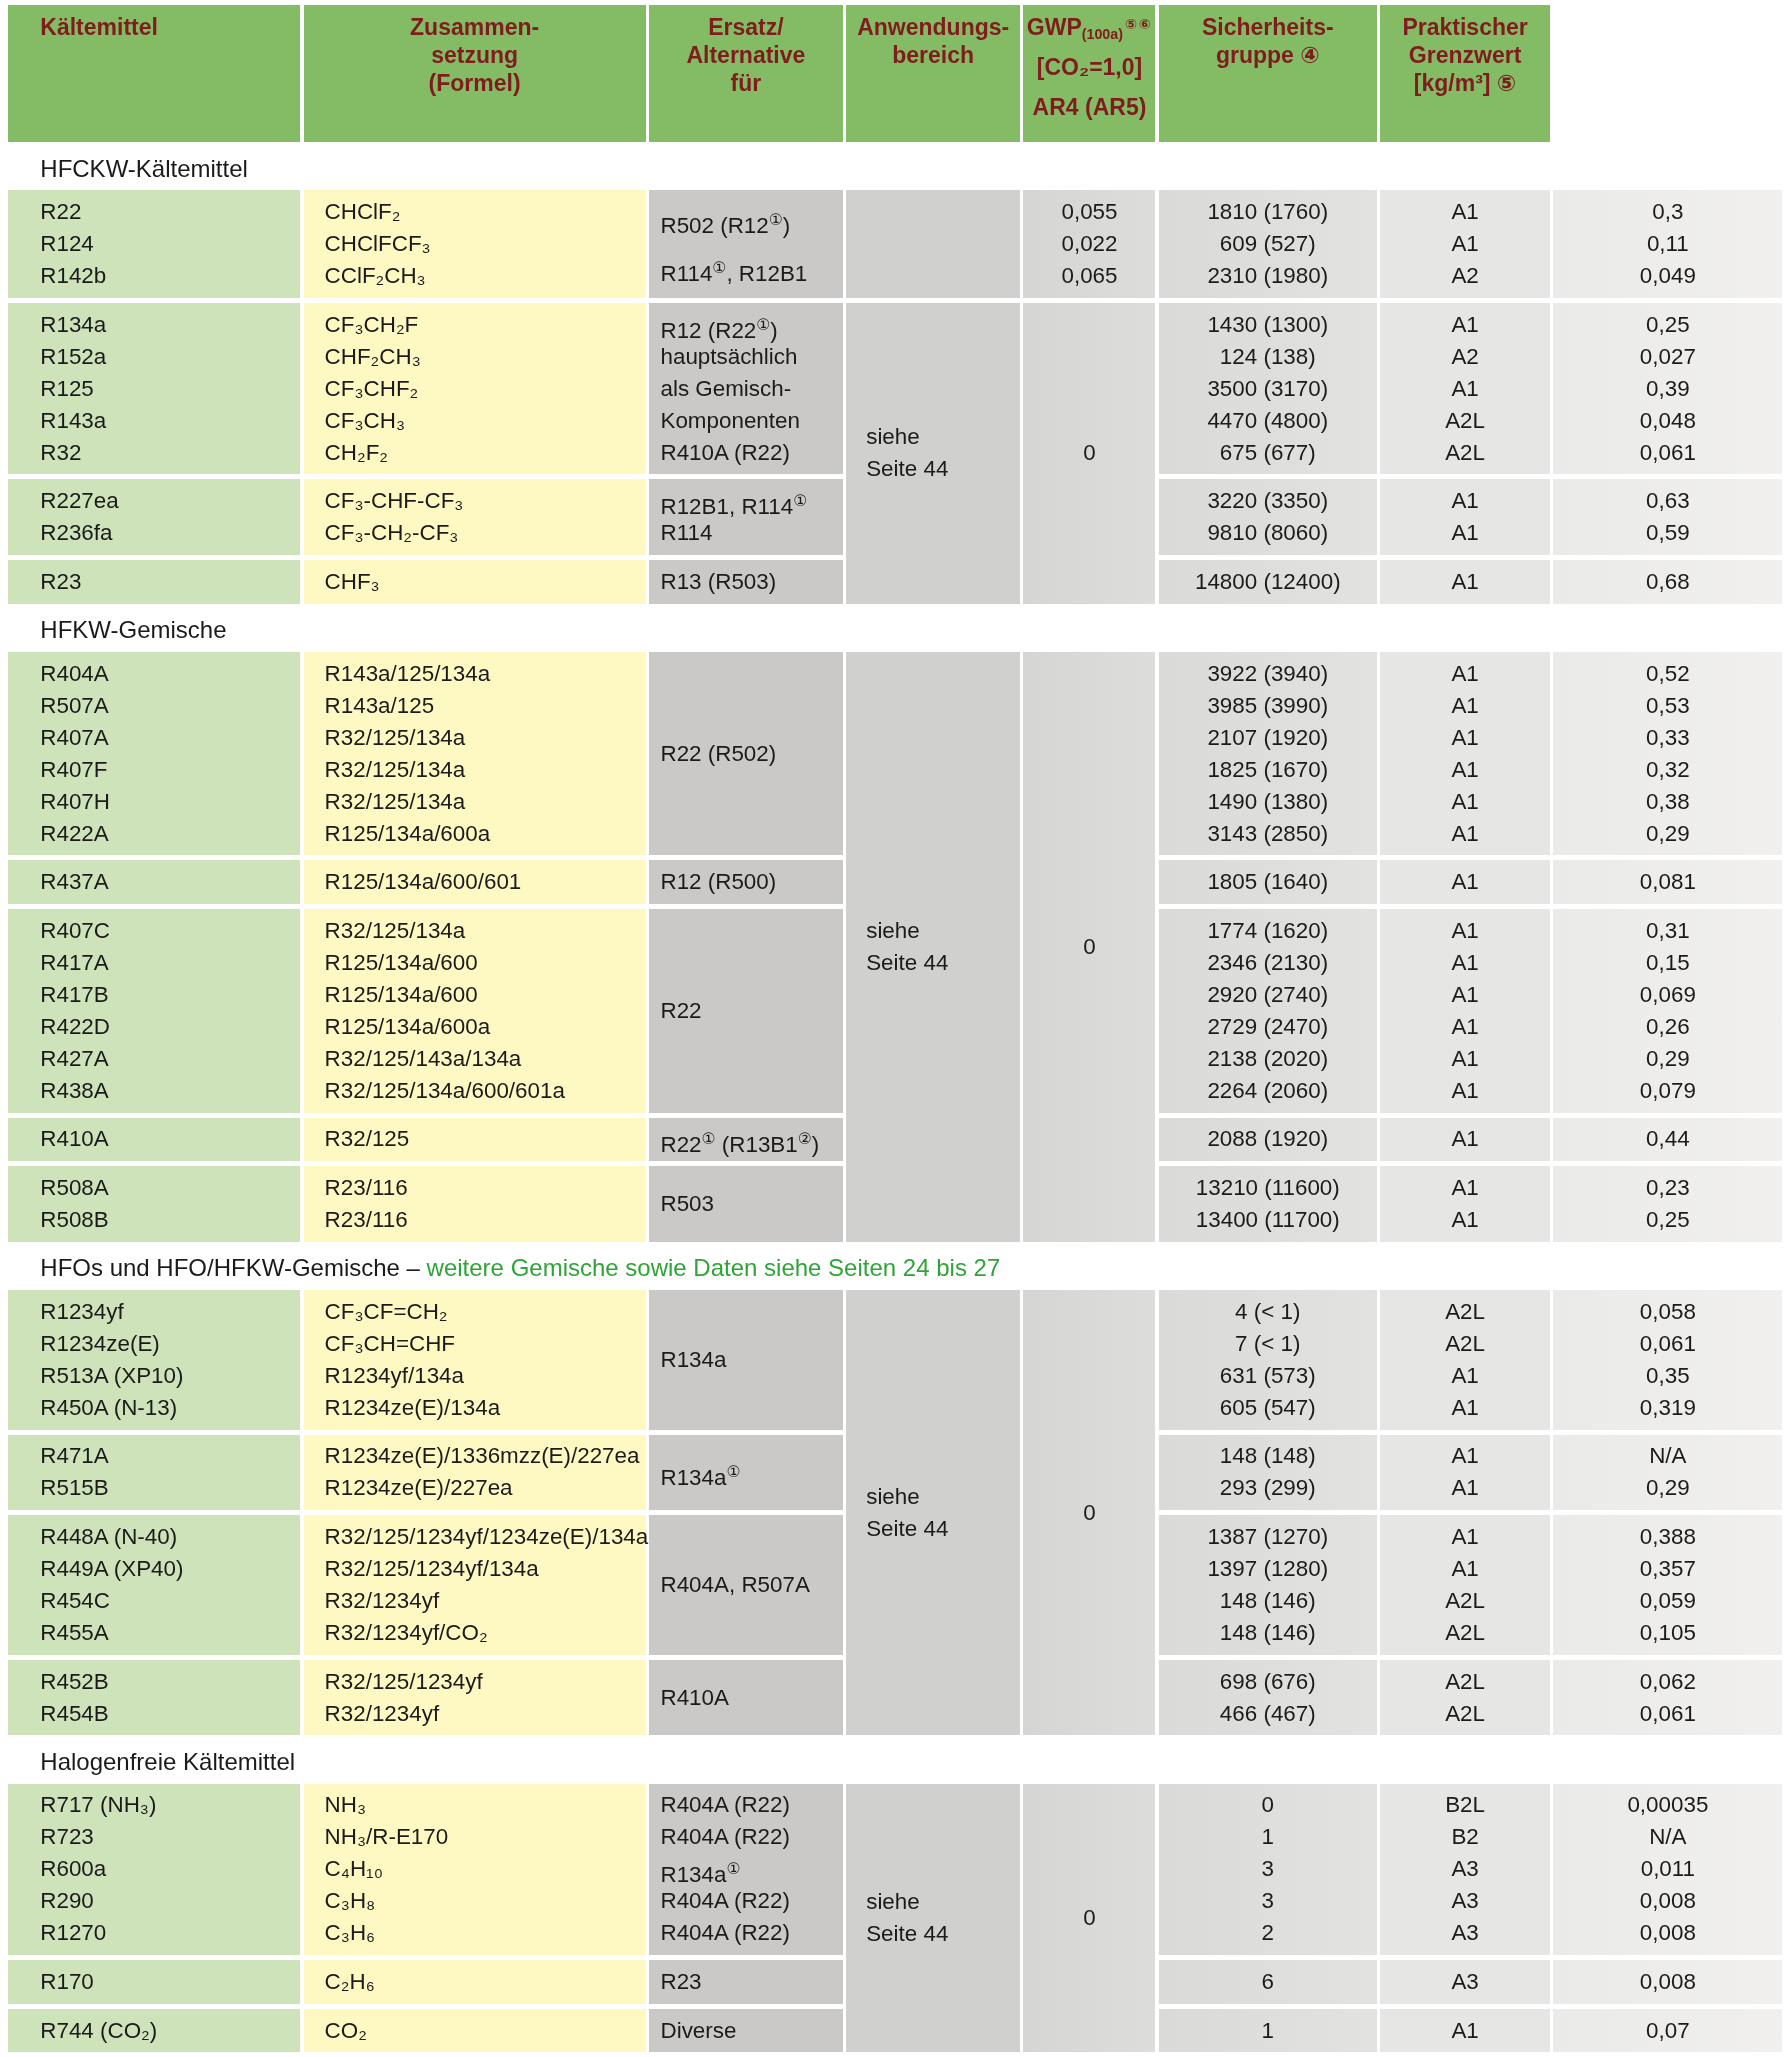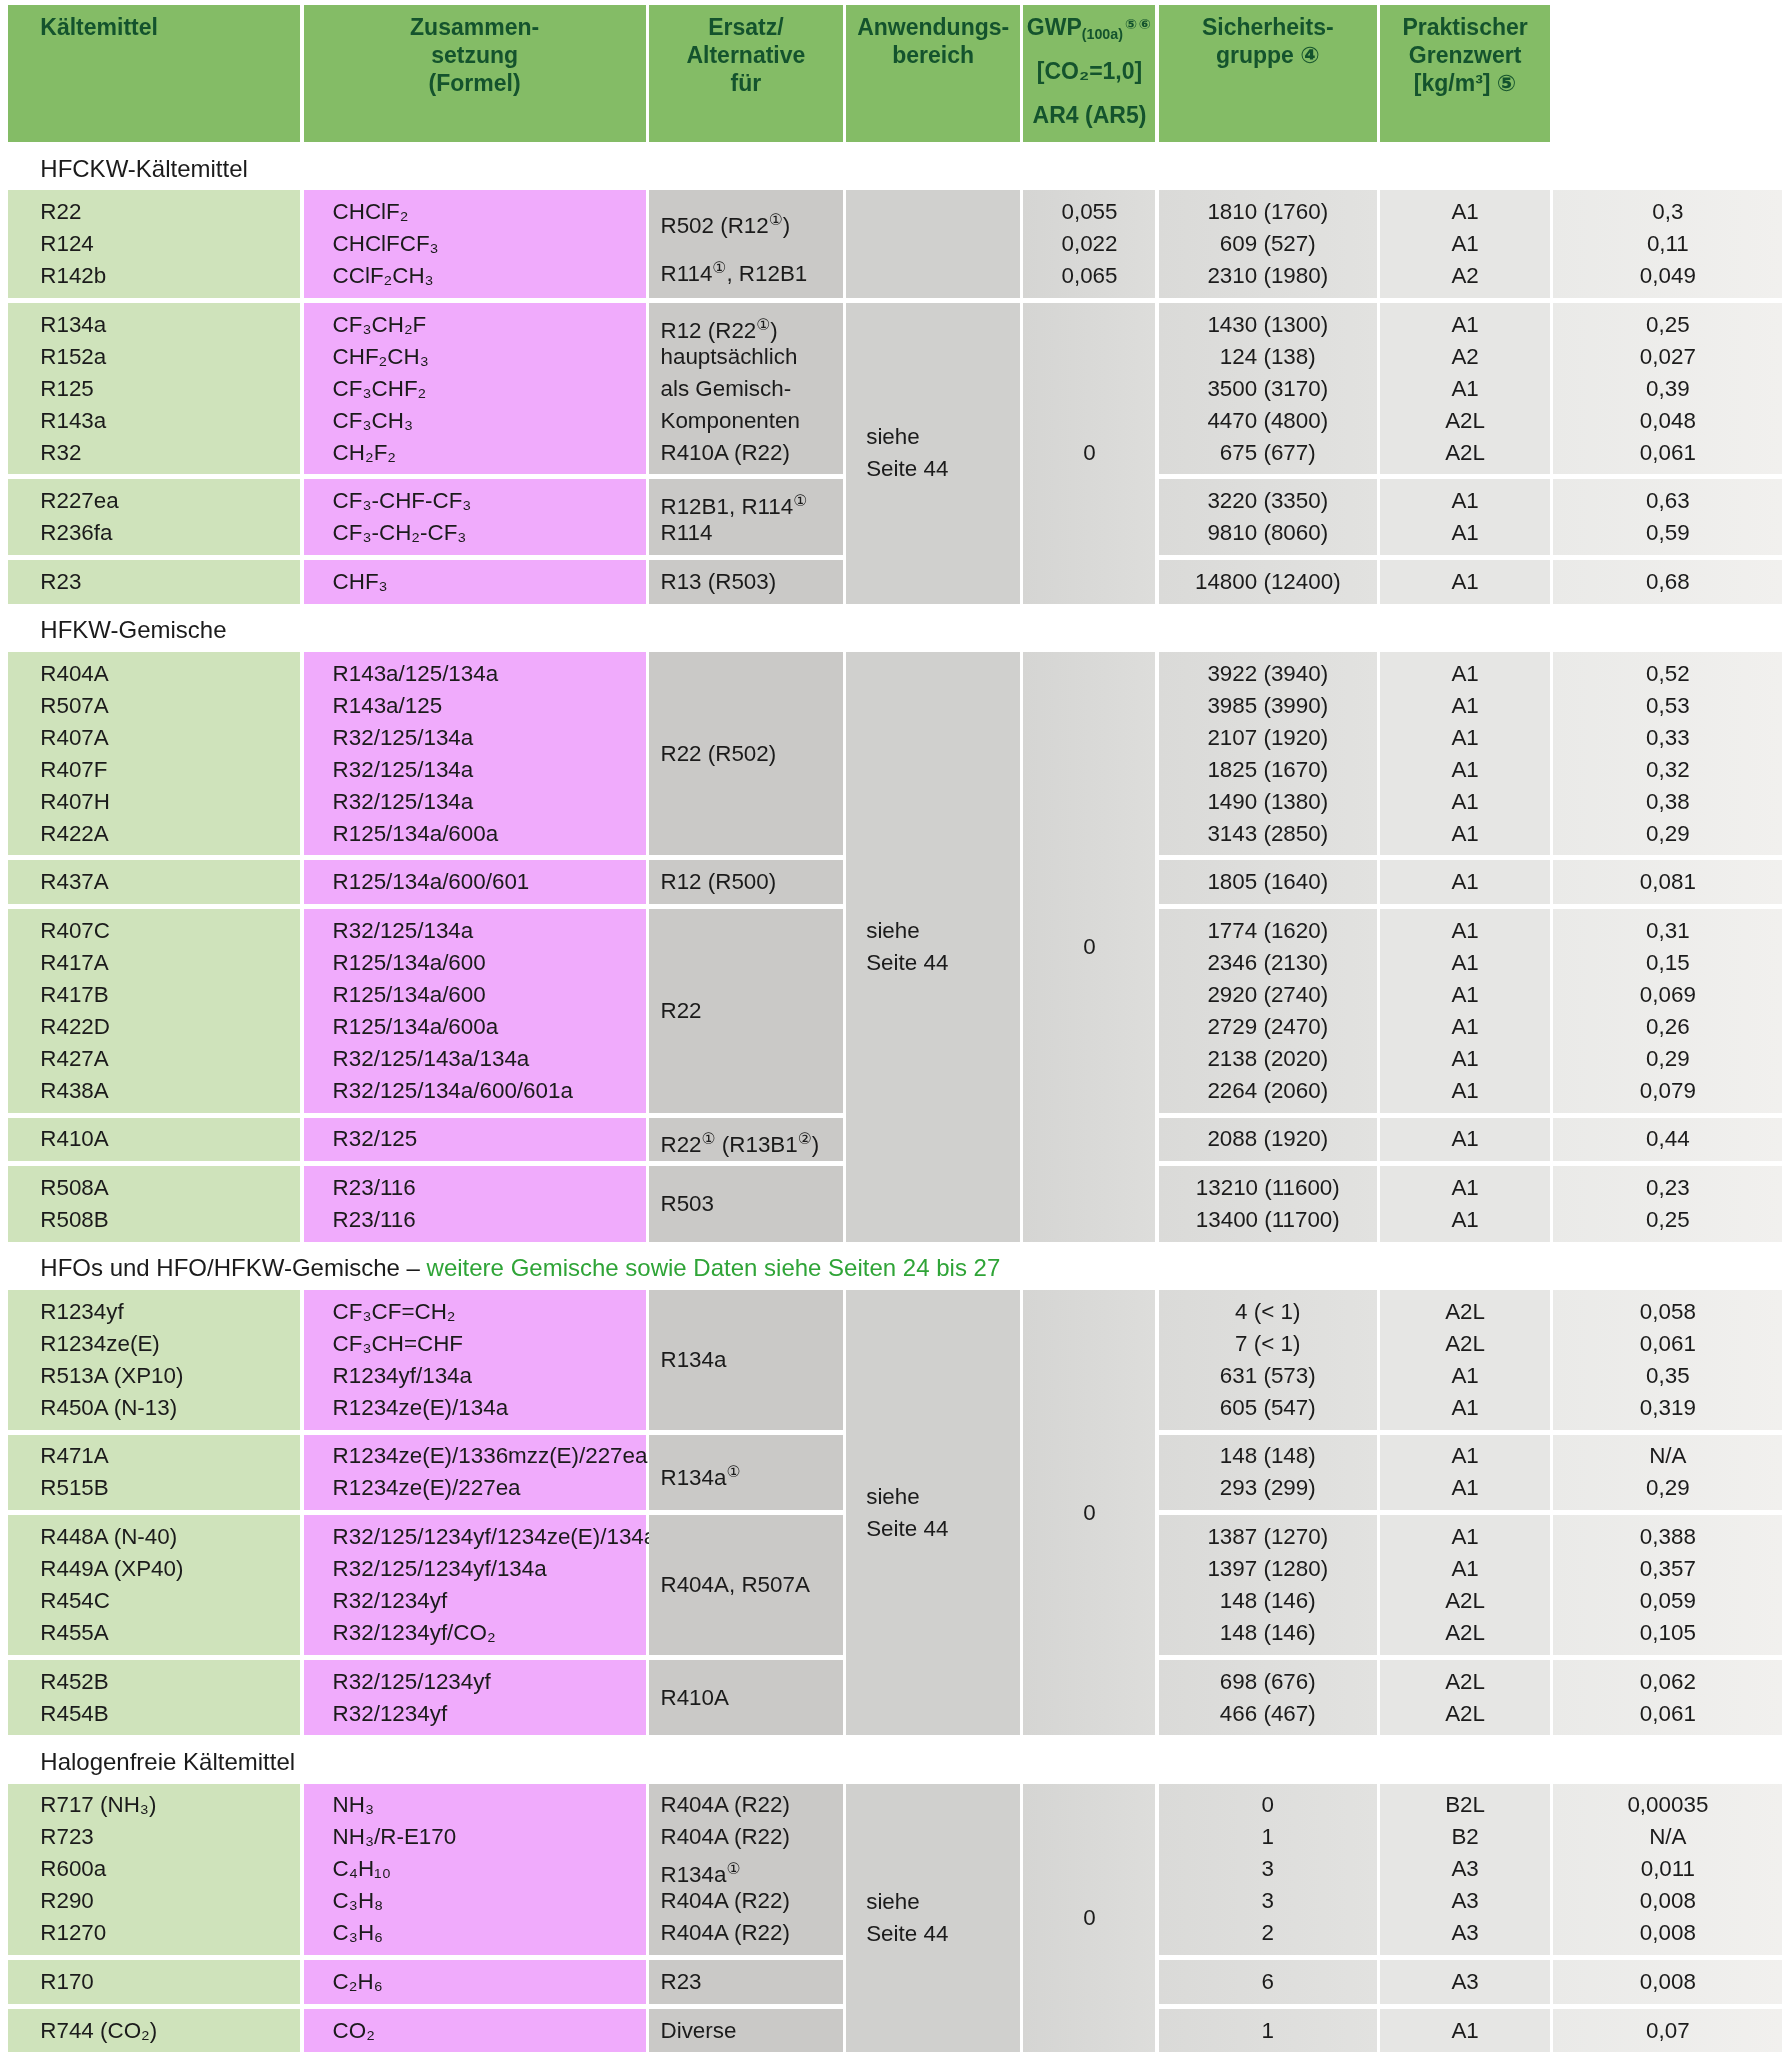--- a/index.html
+++ b/index.html
@@ -9,36 +9,36 @@
     --accent-green:#2fa437;
   }
   *{box-sizing:border-box;}
   body{
     width:1792px;margin:0;padding:5px 8.3px;background:#ffffff;
     font-family:"Liberation Sans","DejaVu Sans",sans-serif;
     color:#1b1b1b;font-size:22.4px;
   }
   .hdr{display:grid;grid-template-columns:var(--cols);column-gap:3.3px;}
   .hcell{
-    background:var(--header-green);color:#14532d;font-weight:bold;height:137px;
-    display:flex;flex-direction:column;align-items:center;padding-top:8.3px;padding-bottom:13px;
+    background:var(--header-green);color:#7f1d1d;font-weight:bold;height:137px;
+    display:flex;flex-direction:column;align-items:center;padding-top:8.3px;padding-bottom:21px;
     font-size:23px;line-height:28px;text-align:center;
   }
   .hcell.left{align-items:flex-start;padding-left:32px;text-align:left;}
   .hline{height:28px;line-height:28px;white-space:nowrap;}
   .push{margin-top:auto;}
   .hsub{font-size:0.62em;position:relative;top:0.28em;}
   .hsup{font-size:0.62em;position:relative;top:-0.42em;letter-spacing:1.7px;margin-left:1.7px;text-align:right;}
   .sec-label{margin:12.5px 0 8.3px 32px;font-size:24px;line-height:27.4px;}
   .sec-label .green{color:var(--accent-green);}
   .sec{display:grid;grid-template-columns:var(--cols);column-gap:3.3px;row-gap:5px;margin-bottom:5px;}
   .cell{padding:5.8px 0;}
   .line{height:32px;line-height:32px;white-space:nowrap;}
   .c1{background:var(--row-green);padding-left:32px;}
-  .c2{background:#f0abfc;padding-left:29px;}
+  .c2{background:#fef9c3;padding-left:21px;}
   .c3{background:#cac9c7;padding-left:11.6px;}
   .c3.center,.c3.spread{display:flex;flex-direction:column;justify-content:center;}
   .c3.spread{justify-content:space-around;}
   .c4{background:#d0d0ce;padding-left:20px;display:flex;flex-direction:column;justify-content:center;}
   .c5{background:linear-gradient(to right,#d5d5d3,#dddddb);text-align:center;}
   .c5.span{display:flex;flex-direction:column;justify-content:center;}
   .c6{background:linear-gradient(to right,#dadad8,#e2e2e0);text-align:center;}
   .c7{background:#e6e6e4;text-align:center;}
   .c8{background:linear-gradient(to right,#eaeae8,#f1f0ee);text-align:center;}
   .sup{font-size:0.70em;vertical-align:super;}

